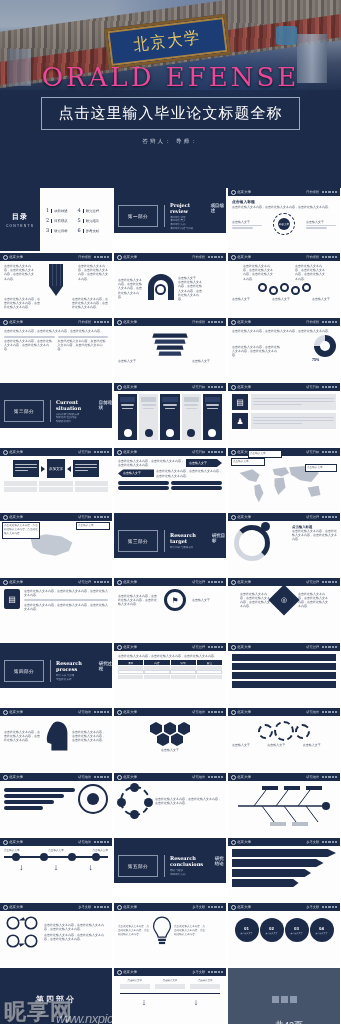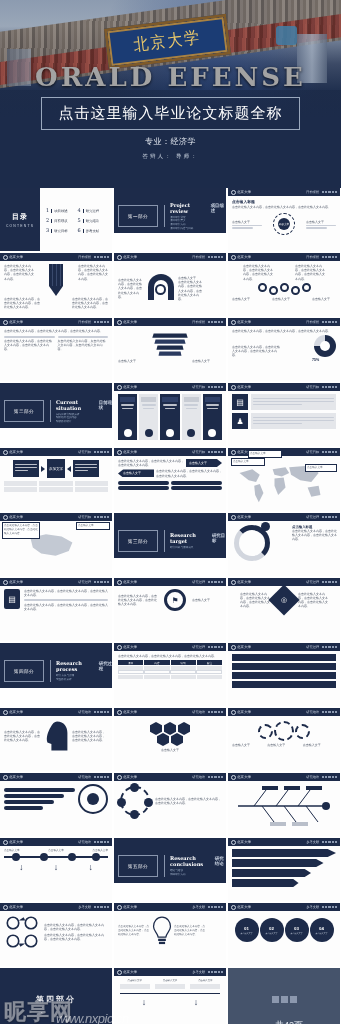--- a/index.html
+++ b/index.html
@@ -41,21 +41,21 @@
       background:linear-gradient(90deg,#5c6a80,#8b98aa); opacity:.6; }
   .pillarR { position:absolute; right:4%; top:18%; width:9%; height:26%;
       background:linear-gradient(90deg,#6d7b92,#aab6c6,#5f6d84); opacity:.75; }
   .lantern { position:absolute; right:13%; top:14%; width:6%; height:10%;
       background:#3f7fa8; border-radius:3px; opacity:.85; }
 
   .cover-fade { position:absolute; left:0; right:0; top:48%; bottom:0;
       background:linear-gradient(180deg, rgba(26,40,69,.55), #1c2b4a 28%, #1c2b4a 100%); }
 
   .orald { position:absolute; left:0; right:0; top:62px; text-align:center;
-      color:#a3a3a3; font-family:"DejaVu Serif", serif; font-weight:bold;
+      color:#ec4899; font-family:"DejaVu Serif", serif; font-weight:normal;
       font-size:26px; letter-spacing:3px;
       text-shadow:0 1px 3px rgba(0,0,0,.75); white-space:nowrap; }
   .title-box { position:absolute; left:41px; right:41px; top:97px;
       border:1px solid #9aa8bd; padding:6px 2px; text-align:center; }
   .title-box span { color:#ffffff; font-size:15px; letter-spacing:1px;
       font-family:"DejaVu Serif", serif; white-space:nowrap; }
   .cover-sub { position:absolute; left:0; right:0; top:134px; text-align:center;
       color:#e7ecf3; font-size:8.5px; line-height:15px; letter-spacing:.5px; }
   .cover-sub .l2 { font-size:8px; }
   .cover-sub .l3 { font-size:5.5px; letter-spacing:2px; color:#cfd8e4; }
@@ -188,21 +188,20 @@
     </div>
     <div class="cover-fade"></div>
 
     <div class="orald">ORALD  EFENSE</div>
 
     <div class="title-box">
       <span>点击这里输入毕业论文标题全称</span>
     </div>
 
     <div class="cover-sub">
-      <div class="l2">专业：经济学</div>
       <div class="l3">答辩人：      导师：</div>
     </div>
   </div>
 
   <div class="grid">
 
     <div class="slide">
       <div class="toc">
         <div class="toc-l">
           <b>目录</b>

